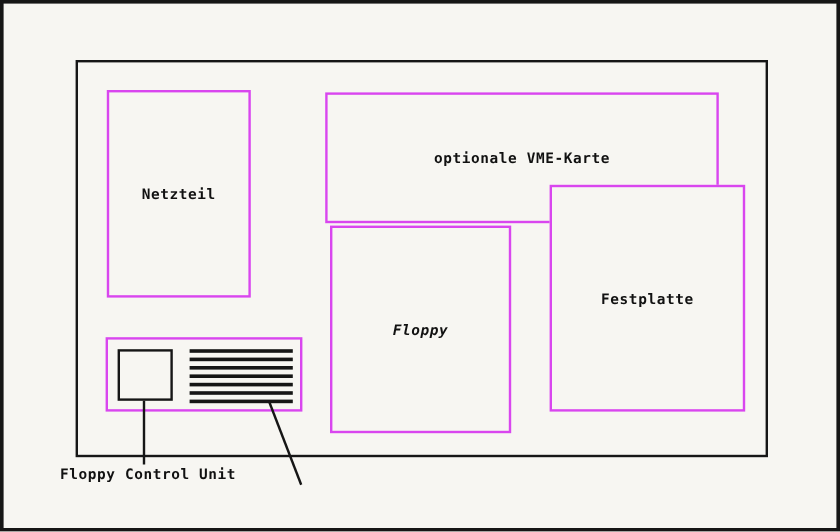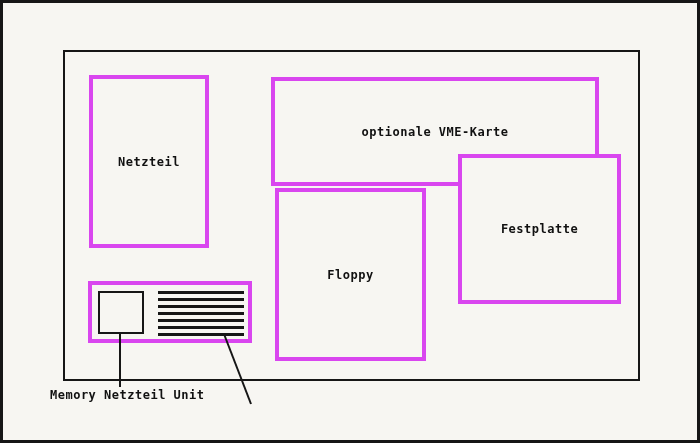--- a/index.html
+++ b/index.html
@@ -17,37 +17,37 @@
   }
   .case-outline {
     position: absolute;
     left: 60px; top: 47px;
     width: 577px; height: 331px;
     border: 2px solid #161616;
     background: #f7f6f2;
   }
   .box {
     position: absolute;
-    border: 4px solid #d946ef;
+    border: 2px solid #d946ef;
     background: #f7f6f2;
     display: flex;
     align-items: center;
     justify-content: center;
   }
   .lbl {
     font-weight: bold;
     font-size: 12px;
     letter-spacing: 0.5px;
     color: #111;
     white-space: nowrap;
   }
   .box-netzteil   { left: 86px;  top: 72px;  width: 120px; height: 173px; }
   .box-vme        { left: 268px; top: 74px;  width: 328px; height: 109px; }
-  .box-floppy     { left: 272px; top: 185px; width: 151px; height: 173px; }
-  .box-festplatte { left: 455px; top: 151px; width: 163px; height: 150px; text-align: center; }
+  .box-floppy     { left: 272px; top: 185px; width: 151px; height: 173px; font-style: italic; }
+  .box-festplatte { left: 455px; top: 151px; width: 163px; height: 189px; text-align: center; }
   .box-mcu-assembly { left: 85px; top: 278px; width: 164px; height: 62px; }
   .mcu-chip {
     position: absolute;
     left: 95px; top: 288px;
     width: 46px; height: 43px;
     border: 2px solid #161616;
     background: #f7f6f2;
   }
   .simm-stack {
     position: absolute;
@@ -112,16 +112,16 @@
     <div class="simm-line"></div>
     <div class="simm-line"></div>
     <div class="simm-line"></div>
   </div>
 
   <svg class="leader-overlay" viewBox="0 0 700 443">
     <line x1="117" y1="331" x2="117" y2="384" stroke="#161616" stroke-width="2"></line>
     <line x1="221" y1="331" x2="248" y2="401" stroke="#161616" stroke-width="2"></line>
   </svg>
 
-  <div class="annotation ann-mcu">Memory Netzteil Unit</div>
+  <div class="annotation ann-mcu">Floppy Control Unit</div>
 
 
 </div>
 
 </body></html>

